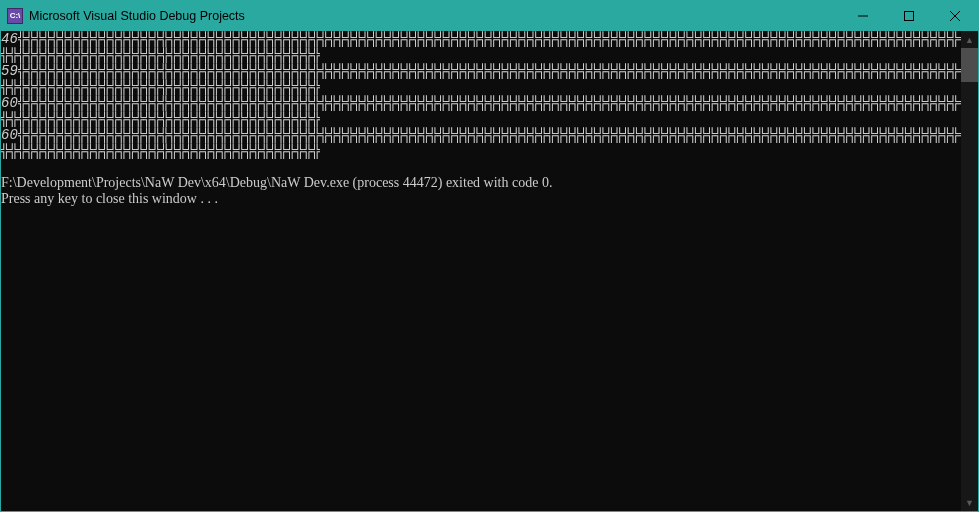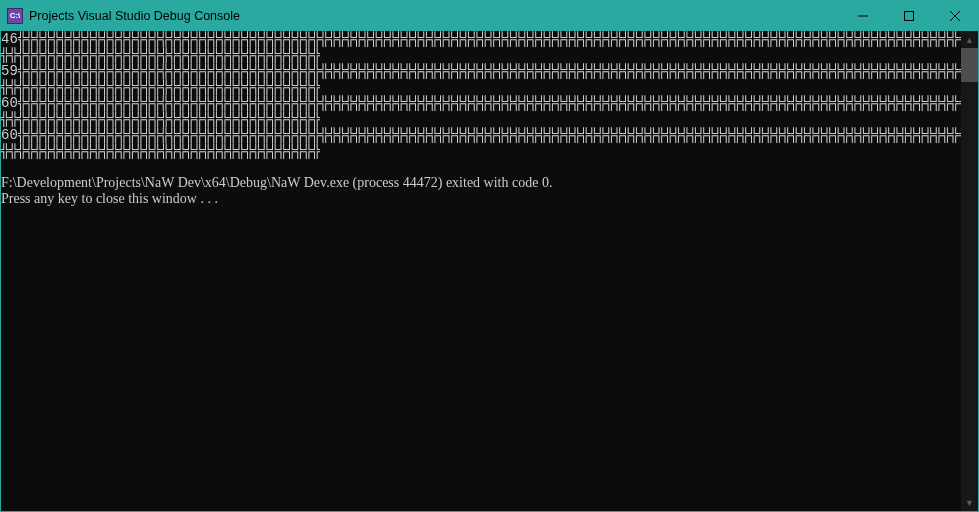--- a/index.html
+++ b/index.html
@@ -48,21 +48,21 @@
     flex: 1 1 auto;
     color: #cccccc;
     font-family: Consolas, "Courier New", monospace;
     font-size: 14px;
     line-height: 16px;
     white-space: pre;
     overflow: hidden;
     padding: 0;
   }
   .console .row { display: flex; }
-  .console .num { width: 2ch; text-align: center; flex: 0 0 auto; }
+  .console .num { width: 2ch; text-align: center; flex: 0 0 auto; font-style: italic; }
   .console .def { color: #cccccc; }
   .console .bar {
     flex: 1 1 auto;
     overflow: hidden;
   }
   .console .bar.short { flex: 0 0 auto; }
   .plainrow { white-space: pre; font-family: Liberation Serif, serif; }
   .scrollbar {
     width: 17px;
     background: #171717;
@@ -85,21 +85,21 @@
 </style>
 </head>
 <body>
 
 <div class="window">
 
   <div class="titlebar">
     <div class="app-icon">
         <span>C:\</span>
       </div>
-    <div class="title">Projects Visual Studio Debug Console</div>
+    <div class="title">Microsoft Visual Studio Debug Projects</div>
     <div class="spacer"></div>
     <div class="ctrl">
       <svg width="10" height="10" viewBox="0 0 10 10">
           <line x1="0" y1="5" x2="10" y2="5" stroke="#000" stroke-width="1"></line>
         </svg>
     </div>
     <div class="ctrl">
       <svg width="10" height="10" viewBox="0 0 10 10">
           <rect x="0.5" y="0.5" width="9" height="9" fill="none" stroke="#000" stroke-width="1"></rect>
         </svg>

